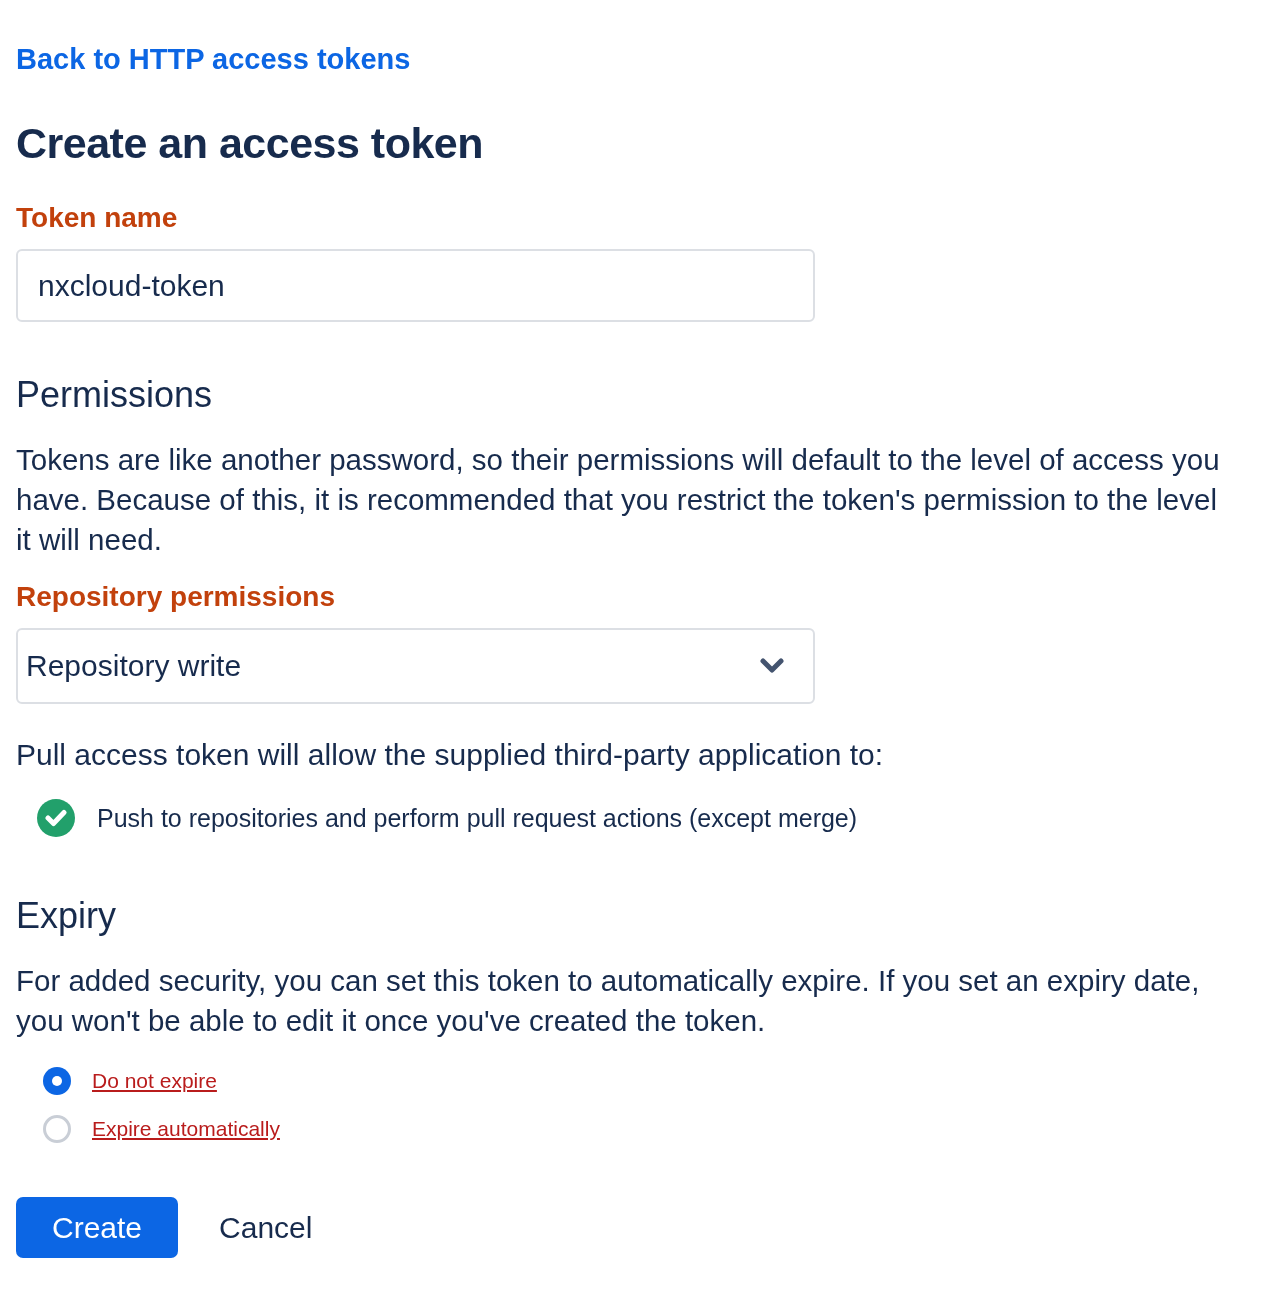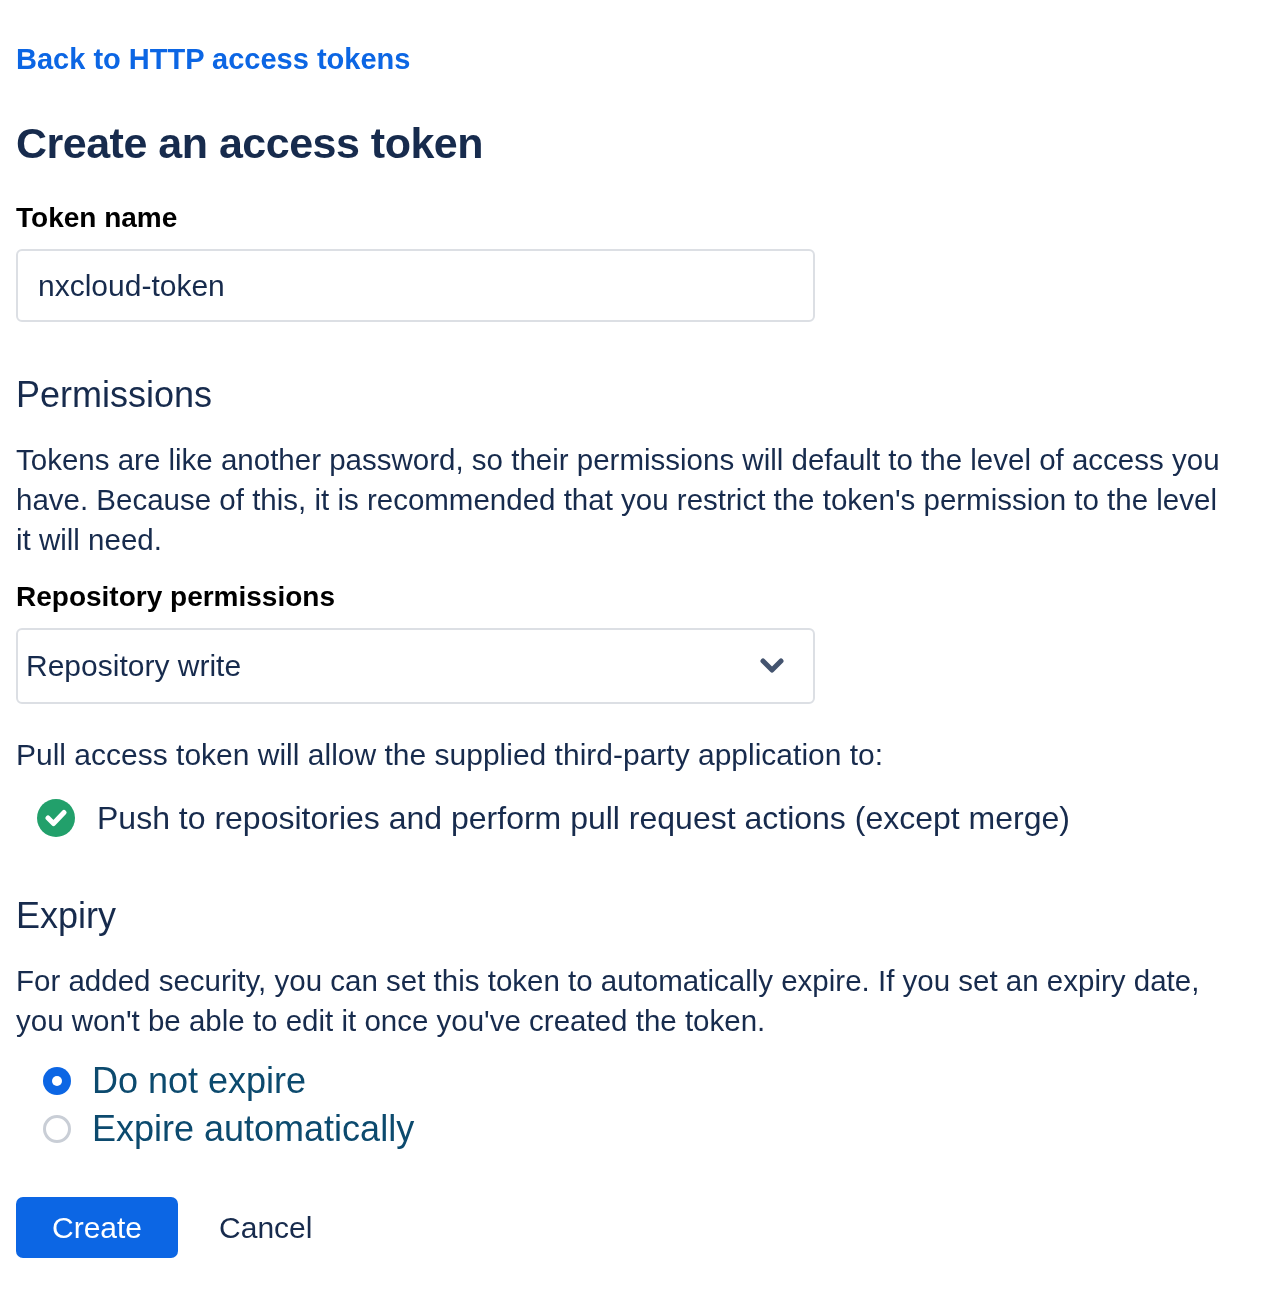--- a/index.html
+++ b/index.html
@@ -30,21 +30,21 @@
     letter-spacing: -0.5px;
     line-height: 1;
     color: #172B4D;
   }
 
   .field-label {
     display: block;
     margin-top: 39px;
     font-size: 28px;
     font-weight: 700;
-    color: #000000;
+    color: #c2410c;
     line-height: 1;
   }
 
   .text-input {
     display: block;
     margin-top: 17px;
     width: 799px;
     height: 73px;
     border: 2px solid #DCDFE4;
     border-radius: 6px;
@@ -109,21 +109,21 @@
   .check-circle {
     width: 38px;
     height: 38px;
     border-radius: 50%;
     background: #22A06B;
     display: flex;
     align-items: center;
     justify-content: center;
     flex: 0 0 auto;
   }
-  .cap-label { font-size: 32px; color: #172B4D; }
+  .cap-label { font-size: 25px; color: #172B4D; }
 
   .radio-group { margin-top: 16px; }
   .radio-row {
     display: flex;
     align-items: center;
     gap: 21px;
     height: 48px;
     padding-left: 27px;
     cursor: pointer;
   }
@@ -141,21 +141,21 @@
     left: 50%; top: 50%;
     width: 10px; height: 10px;
     margin: -5px 0 0 -5px;
     border-radius: 50%;
     background: #ffffff;
   }
   .radio.unselected {
     background: #ffffff;
     border: 3px solid #C9CED6;
   }
-  .radio-label { font-size: 36px; color: #0c4a6e; }
+  .radio-label { font-size: 21px; color: #b91c1c; text-decoration: underline; }
 
   .actions {
     margin-top: 44px;
     display: flex;
     align-items: center;
     gap: 41px;
   }
   .btn-primary {
     height: 61px;
     padding: 0 36px;

